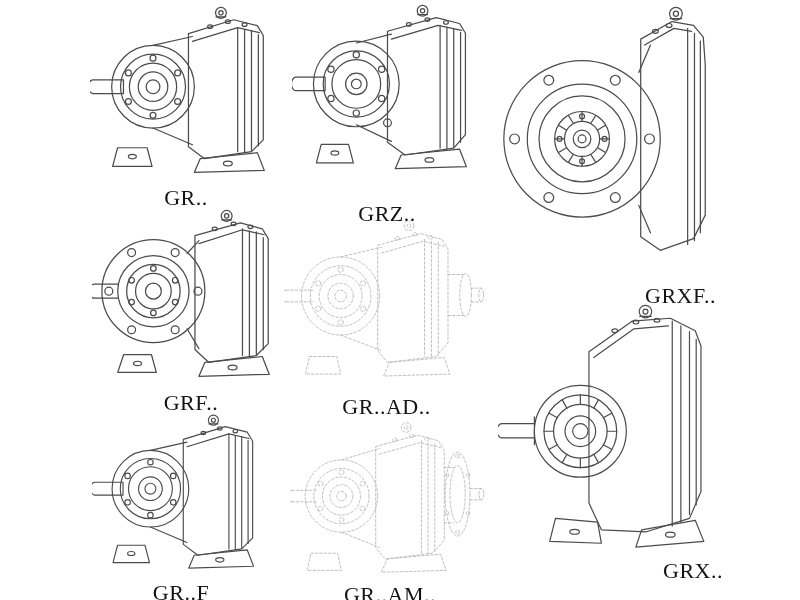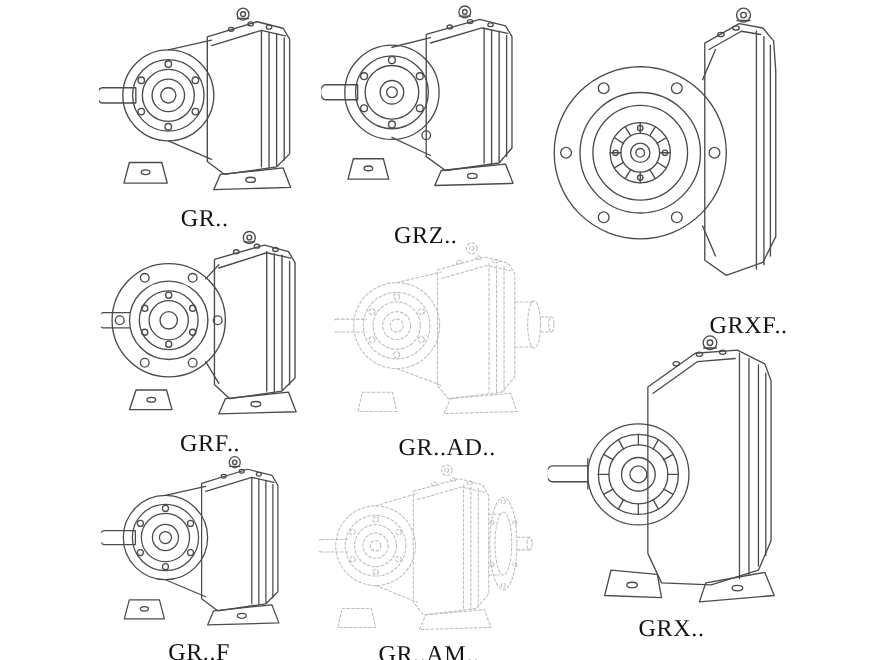--- a/index.html
+++ b/index.html
@@ -156,21 +156,21 @@
         <circle cx="84" cy="73" r="2.8"></circle>
       <path d="M2,77 h24 M2,91 h24 M2,77 a4.5,7 0 0 0 0,14"></path>
       <polygon points="32,148 60,148 65,166 26,166"></polygon>
         <ellipse cx="46" cy="157" rx="4" ry="2.2"></ellipse>
       <polygon points="114,156 172,150 179,168 108,170"></polygon>
         <ellipse cx="142" cy="161" rx="4.5" ry="2.4"></ellipse>
     </svg>
     <figcaption class="caption">GRF..</figcaption>
   </figure>
 
-  <figure class="fig" style="left:304px;top:214px;width:205px;">
+  <figure class="fig" style="left:284px;top:214px;width:205px;">
     <svg class="ghost" viewBox="0 0 210 182">
       <polygon points="96,32 140,20 162,26 168,36 168,132 156,146 106,152 96,140"></polygon>
       <polyline points="100,40 142,28 164,33"></polyline>
       <path d="M144,26 V146 M151,28 V147 M158,29 V145"></path>
       <ellipse cx="116" cy="25" rx="2.5" ry="1.8"></ellipse>
         <ellipse cx="134" cy="21" rx="2.5" ry="1.8"></ellipse>
         <ellipse cx="150" cy="24" rx="2.5" ry="1.8"></ellipse>
       <circle cx="128" cy="12" r="5"></circle>
         <circle cx="128" cy="12" r="2"></circle>
       <path d="M58,44 L100,34 M58,124 L100,140"></path>
@@ -261,21 +261,21 @@
         <circle cx="165" cy="100" r="2"></circle>
         <circle cx="165" cy="60" r="2"></circle>
       <path d="M189,74 h12 M189,86 h12"></path>
         <ellipse cx="201" cy="80" rx="2.5" ry="6"></ellipse>
       <polygon points="22,142 50,142 54,160 18,160"></polygon>
       <polygon points="102,148 158,143 164,160 96,162"></polygon>
     </svg>
     <figcaption class="caption">GR..AM..</figcaption>
   </figure>
 
-  <figure class="fig" style="left:498px;top:302px;width:225px;">
+  <figure class="fig" style="left:498px;top:302px;width:225px;align-items:flex-end;">
     <svg class="solid" viewBox="0 0 235 265">
       <polygon points="95,52 140,20 180,17 206,30 212,46 212,198 200,226 155,240 108,238 95,210"></polygon>
       <polyline points="100,58 142,28 178,25"></polyline>
       <path d="M182,20 V234 M191,25 V230 M200,31 V222 M207,39 V212"></path>
       <ellipse cx="122" cy="30" rx="3" ry="2"></ellipse>
         <ellipse cx="144" cy="21" rx="3" ry="2"></ellipse>
         <ellipse cx="166" cy="19" rx="3" ry="2"></ellipse>
       <circle cx="154" cy="10" r="6.5"></circle>
         <circle cx="154" cy="10" r="2.6"></circle>
         <path d="M148,15 h12"></path>

